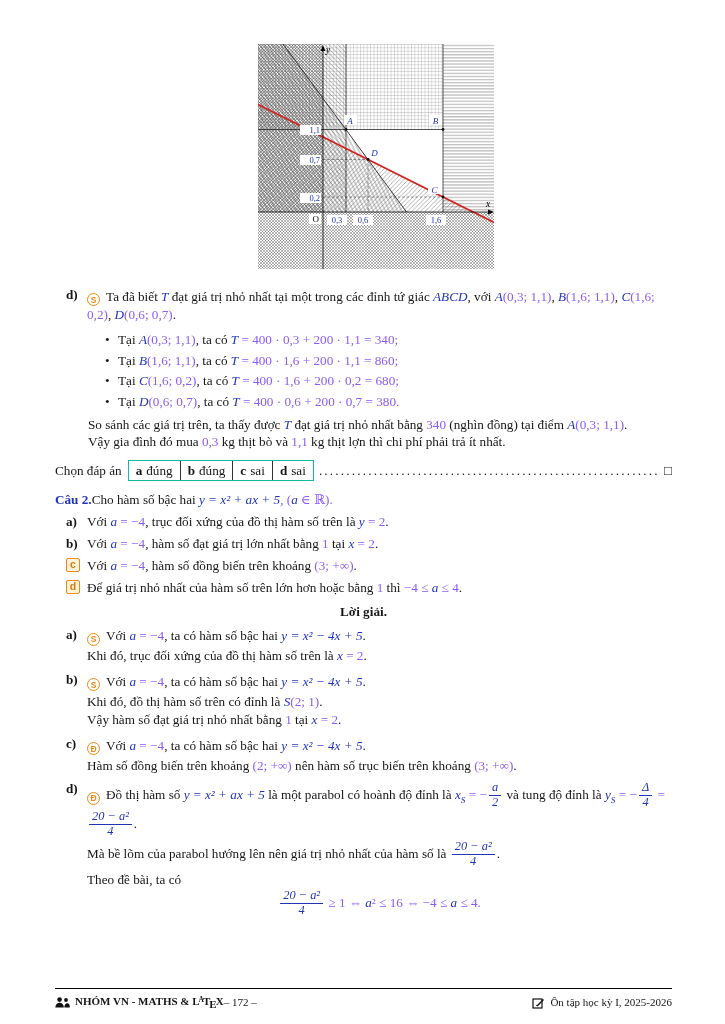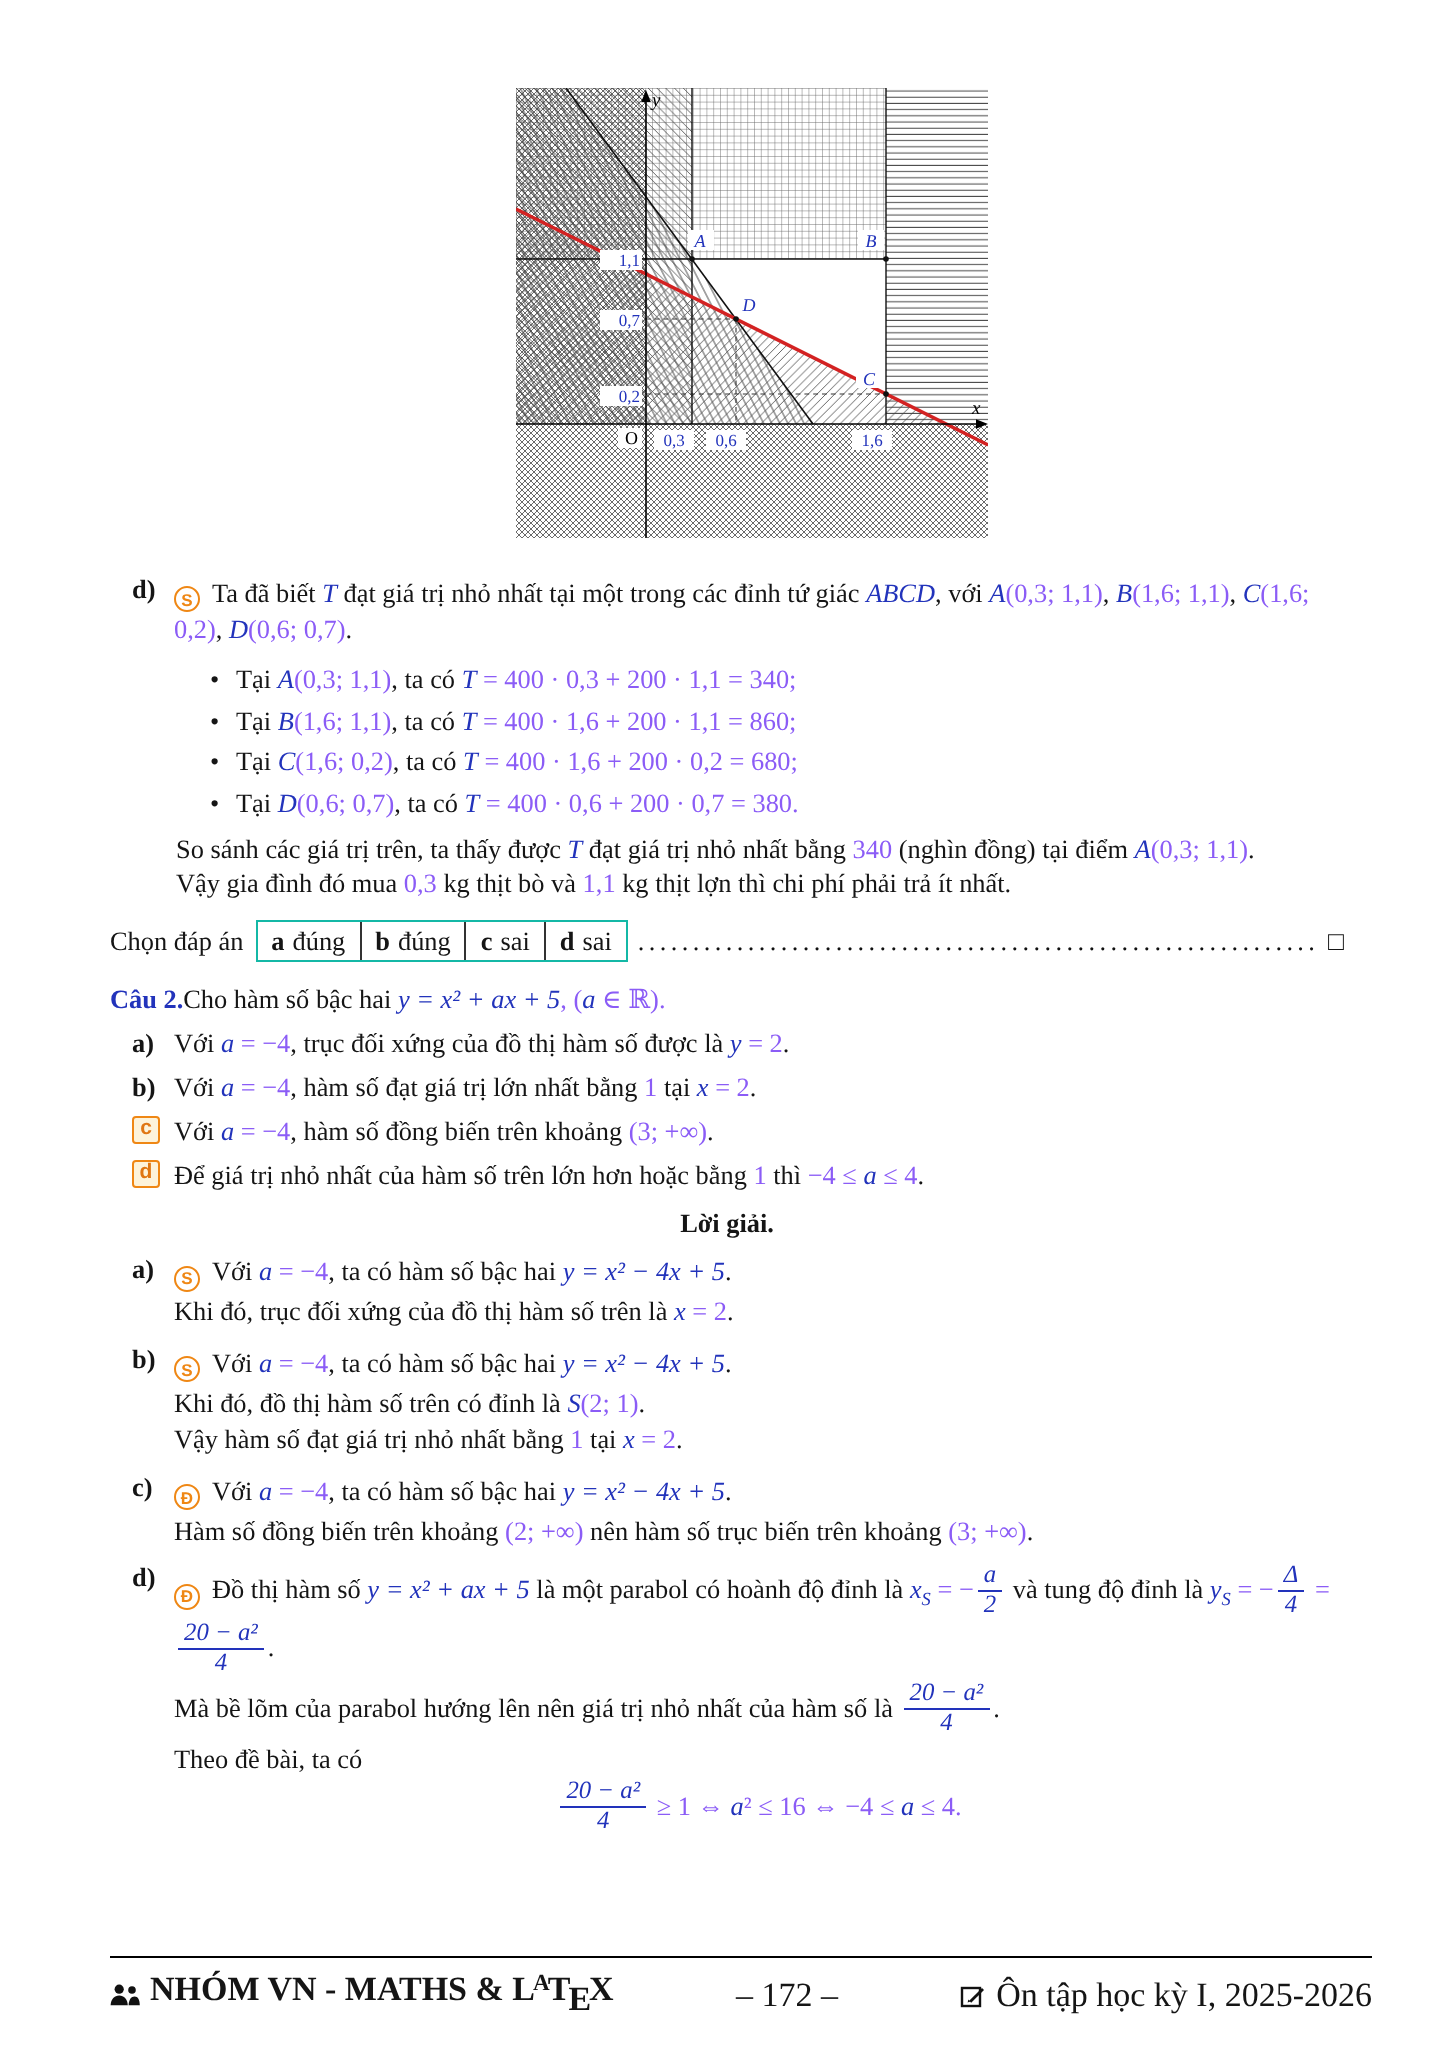--- a/index.html
+++ b/index.html
@@ -39,24 +39,24 @@
   .ansbox{display:inline-flex;border:1px solid #14b8a6;margin-left:6px;flex:0 0 auto}
   .cell{padding:1px 7px;border-left:1px solid #333;white-space:nowrap}
   .cell:first-child{border-left:none}
   .optk{font-weight:bold;margin-right:4px}
   .dots{flex:1 1 0;overflow:hidden;white-space:nowrap;letter-spacing:2.2px;margin:0 5px;color:#111}
   .cau{margin-top:10px}
   .caulabel{color:#2233bb;font-weight:bold;margin-right:0}
   .lg{text-align:center;font-weight:bold;margin-top:7px}
   .disp{text-align:center;margin-top:7px}
   
-  .footer{position:absolute;left:55px;right:39px;bottom:13px;border-top:1.6px solid #000;
-          padding-top:5px;display:flex;align-items:center;font-size:17px}
+  .footer{position:absolute;left:55px;right:53px;bottom:13px;border-top:1.6px solid #000;
+          padding-top:5px;display:flex;align-items:center;font-size:11px}
   .f-left{display:flex;align-items:center;gap:5px;font-weight:bold}
-  .f-center{flex:1;text-align:center}
+  .f-center{flex:1;}
   .f-right{display:flex;align-items:center;gap:5px}
   .lx-a{font-size:68%;vertical-align:0.45em;margin:0 -1px}
   .lx-e{vertical-align:-0.25em;margin:0 -1px}
 </style>
 </head>
 <body>
 
 <div class="page">
 
   <div class="figwrap">
@@ -183,21 +183,21 @@
       <span class="cell"><span class="optk">d</span><span>sai</span></span>
     </span>
     <span class="dots">.......................................................................................................................</span>
     <span class="qed">□</span>
   </div>
 
   <p class="cau"><span class="caulabel">Câu 2.</span><span><span>Cho hàm số bậc hai </span><span class="v">y = x² + ax + 5</span><span class="n">, (</span><span class="v">a</span><span class="n"> ∈ ℝ).</span></span></p>
 
   <div class="row">
     <span class="mk">a)</span>
-    <div class="content"><span>Với </span><span class="v">a</span><span class="n"> = −4</span><span>, trục đối xứng của đồ thị hàm số được là </span><span class="v">y</span><span class="n"> = 2</span><span>.</span></div>
+    <div class="content"><span>Với </span><span class="v">a</span><span class="n"> = −4</span><span>, trục đối xứng của đồ thị hàm số trên là </span><span class="v">y</span><span class="n"> = 2</span><span>.</span></div>
   </div>
   <div class="row">
     <span class="mk">b)</span>
     <div class="content"><span>Với </span><span class="v">a</span><span class="n"> = −4</span><span>, hàm số đạt giá trị lớn nhất bằng </span><span class="n">1</span><span> tại </span><span class="v">x</span><span class="n"> = 2</span><span>.</span></div>
   </div>
   <div class="row">
     <span class="boxl">c</span>
     <div class="content"><span>Với </span><span class="v">a</span><span class="n"> = −4</span><span>, hàm số đồng biến trên khoảng </span><span class="n">(3; +∞)</span><span>.</span></div>
   </div>
   <div class="row">

